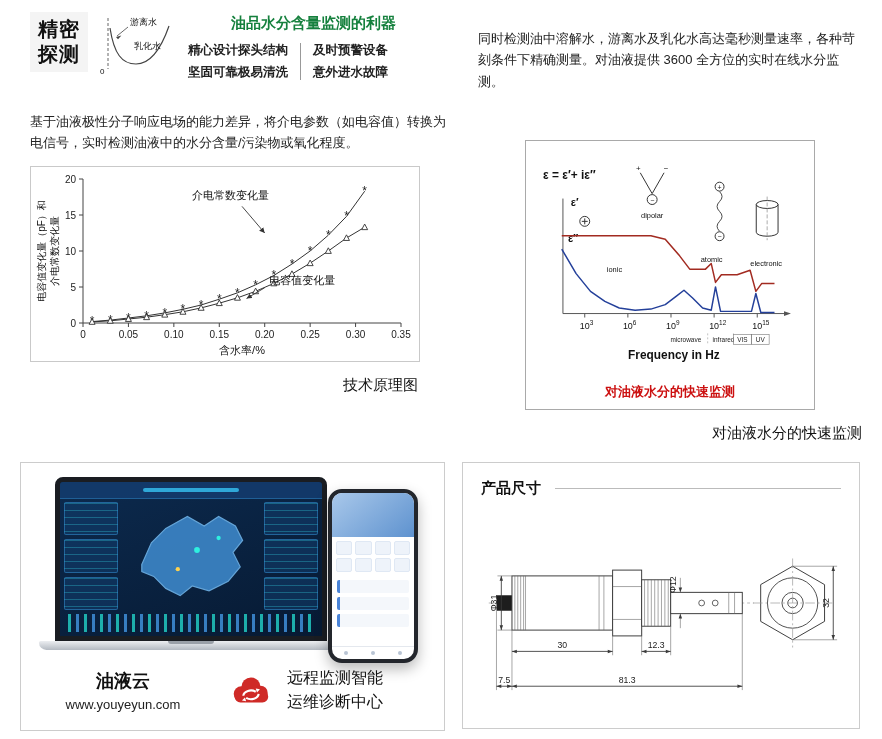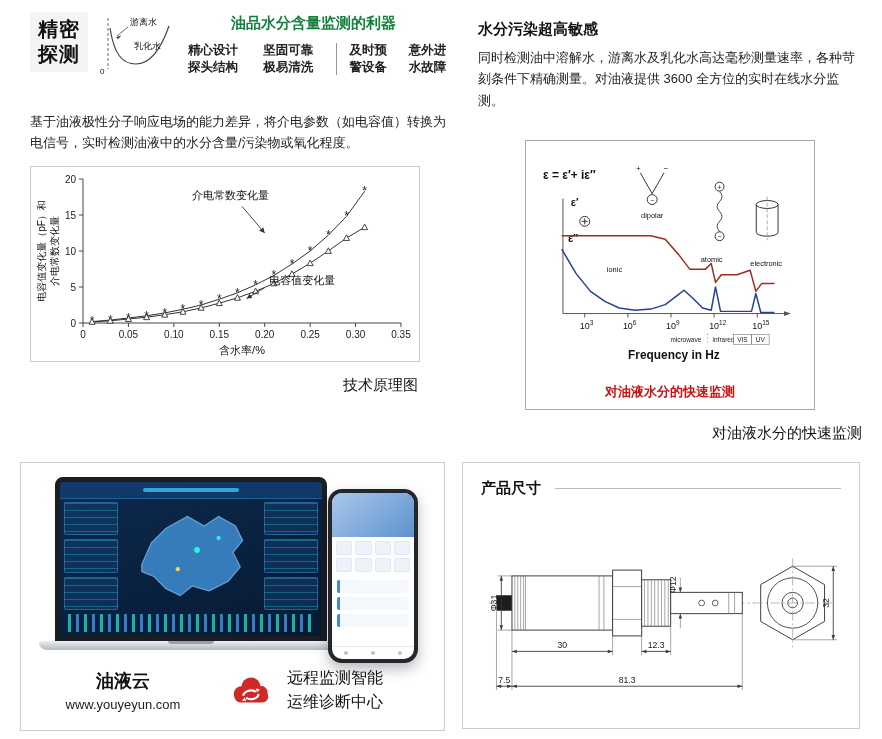--- a/index.html
+++ b/index.html
@@ -6,21 +6,21 @@
   .page{position:relative;width:882px;height:739px;background:#fff;overflow:hidden;
         font-family:"Liberation Sans",sans-serif;color:#111;border-radius:25px;}
 
   
   .header-left{position:absolute;left:30px;top:12px;width:424px;display:flex;align-items:flex-start;}
   .brand{background:#f4f4f4;padding:5px 8px;font-size:20px;font-weight:bold;line-height:1.25;letter-spacing:1px;}
   .mini-plot{margin-left:10px;flex:0 0 auto;}
   .title-block{margin-left:10px;flex:1;}
   .red-title{font-size:15px;font-weight:bold;color:#15803d;margin-top:2px;margin-left:43px;}
   .features{display:flex;margin-top:9px;align-items:stretch;}
-  .fcol{display:flex;flex-direction:row;gap:14px;font-size:12.5px;font-weight:600;color:#222;align-items:flex-end;}
+  .fcol{display:flex;flex-direction:column;gap:5px;font-size:12.5px;font-weight:600;color:#222;align-items:flex-end;}
   .fdivider{border-left:1px solid #999;margin:1px 12px;}
 
   
   .header-right{position:absolute;left:478px;top:20px;width:384px;}
   .section-title{font-size:15px;font-weight:bold;color:#111;}
   .section-body{margin-top:8px;font-size:13px;line-height:1.65;color:#222;}
 
   
   .principle{position:absolute;left:30px;top:103px;width:424px;}
   .chart-box{margin-top:12px;width:386px;border:1px solid #c9c9c9;background:#fff;padding:2px 0 0 2px;}
@@ -107,21 +107,20 @@
         <div class="fdivider"></div>
         <div class="fcol">
           <span>及时预警设备</span>
           <span>意外进水故障</span>
         </div>
       </div>
     </div>
   </div>
 
   <div class="header-right">
-    <div class="section-title">水分污染超高敏感</div>
     <div class="section-body">同时检测油中溶解水，游离水及乳化水高达毫秒测量速率，各种苛刻条件下精确测量。对油液提供 3600 全方位的实时在线水分监测。</div>
   </div>
 
   <div class="principle">
     <div class="section-body">基于油液极性分子响应电场的能力差异，将介电参数（如电容值）转换为电信号，实时检测油液中的水分含量/污染物或氧化程度。</div>
     <div class="chart-box">
       <svg id="chart-principle" width="380" height="188" viewBox="0 0 380 188">
           <defs>
             <marker id="arr" markerWidth="8" markerHeight="8" refX="6" refY="3" orient="auto">
               <path d="M0,0 L6,3 L0,6 Z" fill="#333"></path>

